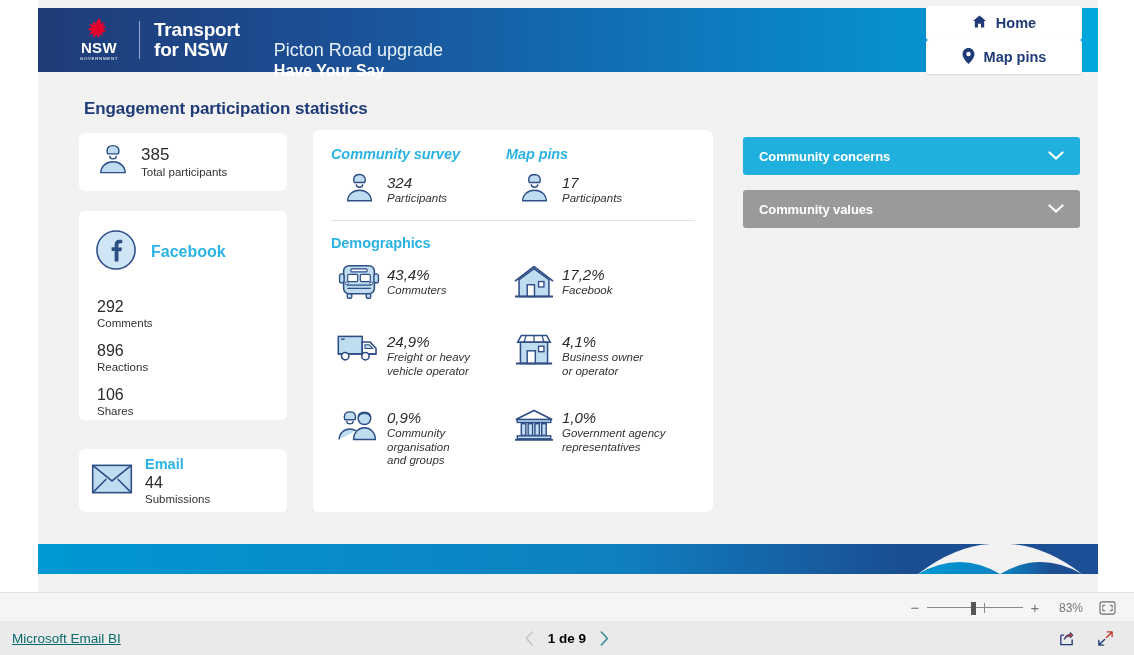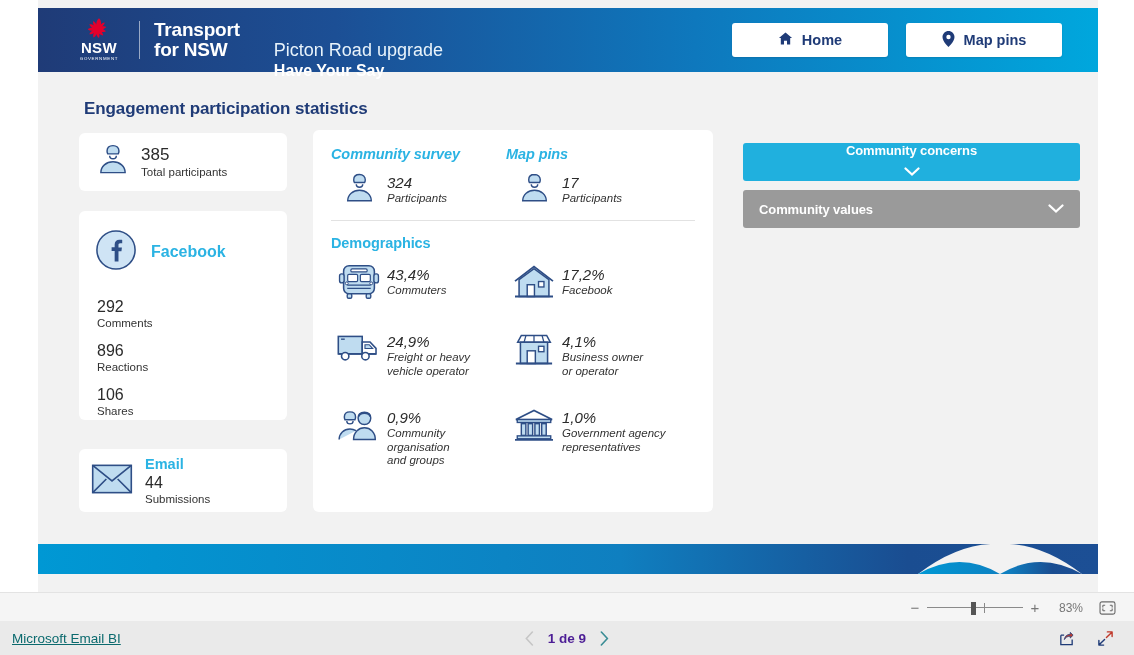--- a/index.html
+++ b/index.html
@@ -32,21 +32,21 @@
   .nswtxt{
     color:#fff;font-weight:bold;font-size:15px;letter-spacing:.4px;line-height:12px;
     margin-top:1px;
   }
   .govtxt{color:#fff;font-size:4.4px;letter-spacing:.7px;line-height:6px;margin-top:2px;}
   .divider-v{width:1px;height:38px;background:rgba(255,255,255,.55);margin:0 14px;}
   .tfnsw{color:#fff;font-size:19px;font-weight:bold;line-height:20px;letter-spacing:-.2px;}
   .proj{margin-left:34px;color:#fff;margin-top:40px;}
   .proj .l1{font-size:18px;line-height:22px;font-weight:400;color:#e8f3fb;}
   .proj .l2{font-size:16px;line-height:20px;font-weight:bold;color:#ffffff;}
-  .hdr-btns{margin-left:auto;display:flex;gap:18px;margin-right:36px;}
+  .hdr-btns{margin-left:auto;display:flex;margin-right:16px;flex-direction:column;}
   .hbtn{
     background:#fff;border-radius:3px;height:34px;min-width:156px;
     display:flex;align-items:center;justify-content:center;gap:9px;
     color:#1f3b77;font-size:14.5px;font-weight:bold;cursor:pointer;
     box-shadow:0 1px 2px rgba(0,0,0,.12);
   }
 
   
   .h2{
     position:absolute;color:#1f3b77;font-size:17px;font-weight:bold;letter-spacing:-.1px;
@@ -94,21 +94,21 @@
   .cell .l{color:#333;font-size:11.5px;line-height:13.5px;}
   .hr{height:1px;background:#e2e2e2;margin:14px 0 0 0;}
 
   
   .acc{
     position:absolute;left:705px;width:337px;height:38px;border-radius:3px;
     display:flex;align-items:center;justify-content:space-between;
     padding:0 16px;box-sizing:border-box;cursor:pointer;
   }
   .acc .lbl{color:#fff;font-size:13px;font-weight:bold;letter-spacing:-.1px;}
-  #acc-concerns{top:143px;background:#20b0de;flex-direction:column;}
+  #acc-concerns{top:137px;background:#20b0de;}
   #acc-values{top:190px;background:#9a9a9a;}
 
   
   .band{position:absolute;left:0;top:544px;width:1060px;height:30px;overflow:hidden;}
 
   
   .pbi-toolbar{
     position:absolute;left:0;top:592px;width:1134px;height:29px;
     background:#f5f5f5;border-top:1px solid #e3e3e3;border-bottom:1px solid #e3e3e3;
     display:flex;align-items:center;justify-content:flex-end;
@@ -125,21 +125,21 @@
   .pbi-bottom{
     position:absolute;left:0;top:621px;width:1134px;height:34px;background:#eaeaea;
     display:flex;align-items:center;
   }
   .pbi-link{
     margin-left:12px;color:#0b6a6e;font-size:13.5px;text-decoration:underline;cursor:pointer;
   }
   .pager{position:absolute;left:50%;transform:translateX(-50%);display:flex;align-items:center;gap:14px;}
   .pg-prev{color:#c6c6c6;cursor:default;display:flex;align-items:center;}
   .pg-next{color:#3a8d95;cursor:pointer;display:flex;align-items:center;}
-  .pg-txt{color:#4c1d95;font-size:13.5px;font-weight:bold;}
+  .pg-txt{color:#000000;font-size:13.5px;font-weight:bold;}
   .pbi-right{margin-left:auto;display:flex;align-items:center;gap:22px;margin-right:20px;}
   .pbi-ic{cursor:pointer;display:flex;align-items:center;}
 </style>
 </head>
 <body>
 
 <div class="screen">
 
   <div class="canvas">
 

